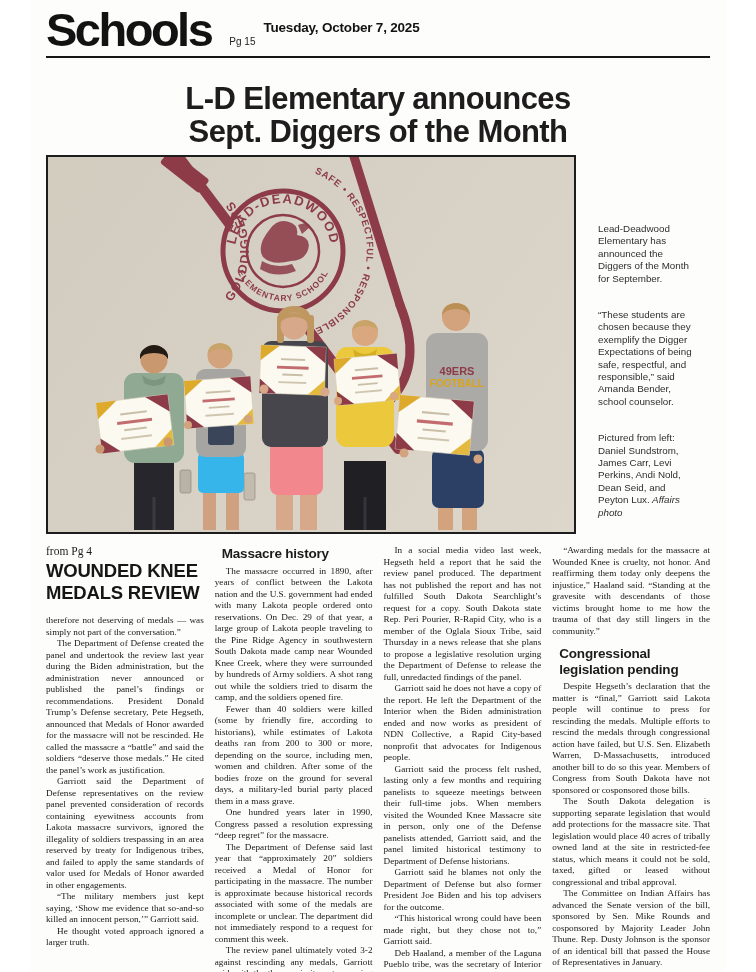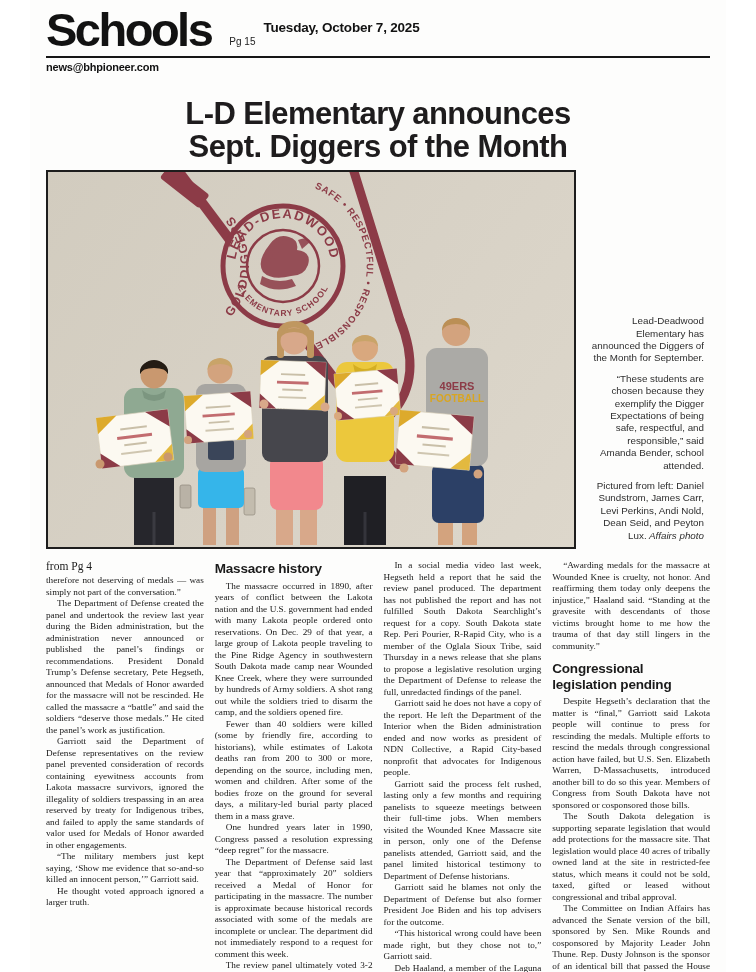--- a/index.html
+++ b/index.html
@@ -26,34 +26,34 @@
   }
   
   .photo-row{display:flex;align-items:stretch;}
   .photo-frame{margin:0;border:2px solid #1d1d1d;width:526px;height:375px;flex:0 0 auto;background:#d7d1c5;}
   .photo-frame svg{display:block;}
   .photo-caption{
     flex:1;display:flex;flex-direction:column;justify-content:flex-end;
     font-family:"Liberation Sans", sans-serif;font-size:9.8px;line-height:12.4px;color:#2e2e2e;
     padding:0 2px 3px 10px;
   }
-  .photo-caption p{margin:4px;text-align:right;}
+  .photo-caption p{margin:12px;}
   .credit{font-style:italic;}
   
   .article{margin-top:11px;}
   .cols{display:flex;gap:11px;}
   .col{flex:1 1 0;min-width:0;}
   .kicker{font-size:11.5px;margin:0 0 3px 0;color:#1a1a1a;}
   .title{
     font-family:"Liberation Sans", sans-serif;font-weight:bold;font-size:18.5px;
     line-height:21.5px;letter-spacing:-0.2px;margin:0 0 12px 0;color:#161616;
   }
   .subhead{
     font-family:"Liberation Sans", sans-serif;font-weight:bold;font-size:13.5px;
-    line-height:15.5px;margin:9px 0 4px 0;color:#1b1b1b;letter-spacing:-0.2px;
+    line-height:15.5px;margin:9px 0 4px 7px;color:#1b1b1b;letter-spacing:-0.2px;
   }
   .col .subhead:first-child{margin-top:1px;}
   .p,.p-noindent,.tagline{
     font-size:9.2px;line-height:11.5px;text-align:justify;margin:0;color:#181818;
   }
   .p{text-indent:11px;}
   .p-noindent{text-indent:0;}
   .tagline{font-style:italic;margin-top:12px;text-indent:11px;text-align:left;}
 </style>
 </head>
@@ -61,21 +61,20 @@
 
 <div class="page">
 
   <header class="masthead">
     <div class="masthead-row">
       <h1 class="section-title">Schools</h1>
       <span class="pg-num">Pg 15</span>
       <span class="issue-date">Tuesday, October 7, 2025</span>
     </div>
     <div class="masthead-rule"></div>
-    <div class="contact-email">news@bhpioneer.com</div>
   </header>
 
   <h2 class="lead-head">
     <span>L-D Elementary announces</span><br>
     <span>Sept. Diggers of the Month</span>
   </h2>
 
   <div class="photo-row">
     <figure class="photo-frame">
       <svg width="526" height="375" viewBox="0 0 526 375" xmlns="http://www.w3.org/2000/svg">
@@ -206,29 +205,30 @@
           <path d="M394,159 q0,-12 14,-13 q14,1 14,13 q-3,-7 -14,-7 q-11,0 -14,7 z" fill="#bb8f55"></path>
           <use href="#cert" transform="translate(352,238) rotate(5) scale(1.06,1.08)"></use>
           <circle cx="356" cy="296" r="4.5" fill="#d3a37e"></circle>
           <circle cx="430" cy="302" r="4.5" fill="#d3a37e"></circle>
         </g>
       </svg>
     </figure>
 
     <figcaption class="photo-caption">
         <p>Lead-Deadwood Elementary has announced the Diggers of the Month for September.</p>
-        <p>“These students are chosen because they exemplify the Digger Expectations of being safe, respectful, and responsible,” said Amanda Bender, school attended.</p>
+        <p>“These students are chosen because they exemplify the Digger Expectations of being safe, respectful, and responsible,” said Amanda Bender, school counselor.</p>
         <p>Pictured from left: Daniel Sundstrom, James Carr, Levi Perkins, Andi Nold, Dean Seid, and Peyton Lux.<span class="credit"> Affairs photo</span></p>
       </figcaption>
   </div>
 
   <section class="article">
     <div class="cols">
         <div class="col">
           <p class="kicker">from Pg 4</p>
+          <h2 class="title">WOUNDED KNEE MEDALS REVIEW</h2>
           <p class="p-noindent">therefore not deserving of medals — was simply not part of the conversation.”</p>
           <p class="p">The Department of Defense created the panel and undertook the review last year during the Biden administration, but the administration never announced or published the panel’s findings or recommendations. President Donald Trump’s Defense secretary, Pete Hegseth, announced that Medals of Honor awarded for the massacre will not be rescinded. He called the massacre a “battle” and said the soldiers “deserve those medals.” He cited the panel’s work as justification.</p>
           <p class="p">Garriott said the Department of Defense representatives on the review panel prevented consideration of records containing eyewitness accounts from Lakota massacre survivors, ignored the illegality of soldiers trespassing in an area reserved by treaty for Indigenous tribes, and failed to apply the same standards of valor used for Medals of Honor awarded in other engagements.</p>
           <p class="p">“The military members just kept saying, ‘Show me evidence that so-and-so killed an innocent person,’” Garriott said.</p>
           <p class="p">He thought voted approach ignored a larger truth.</p>
         </div>
         <div class="col">
           <h3 class="subhead">Massacre history</h3>
           <p class="p">The massacre occurred in 1890, after years of conflict between the Lakota nation and the U.S. government had ended with many Lakota people ordered onto reservations. On Dec. 29 of that year, a large group of Lakota people traveling to the Pine Ridge Agency in southwestern South Dakota made camp near Wounded Knee Creek, where they were surrounded by hundreds of Army soldiers. A shot rang out while the soldiers tried to disarm the camp, and the soldiers opened fire.</p>
           <p class="p">Fewer than 40 soldiers were killed (some by friendly fire, according to historians), while estimates of Lakota deaths ran from 200 to 300 or more, depending on the source, including men, women and children. After some of the bodies froze on the ground for several days, a military-led burial party placed them in a mass grave.</p>

